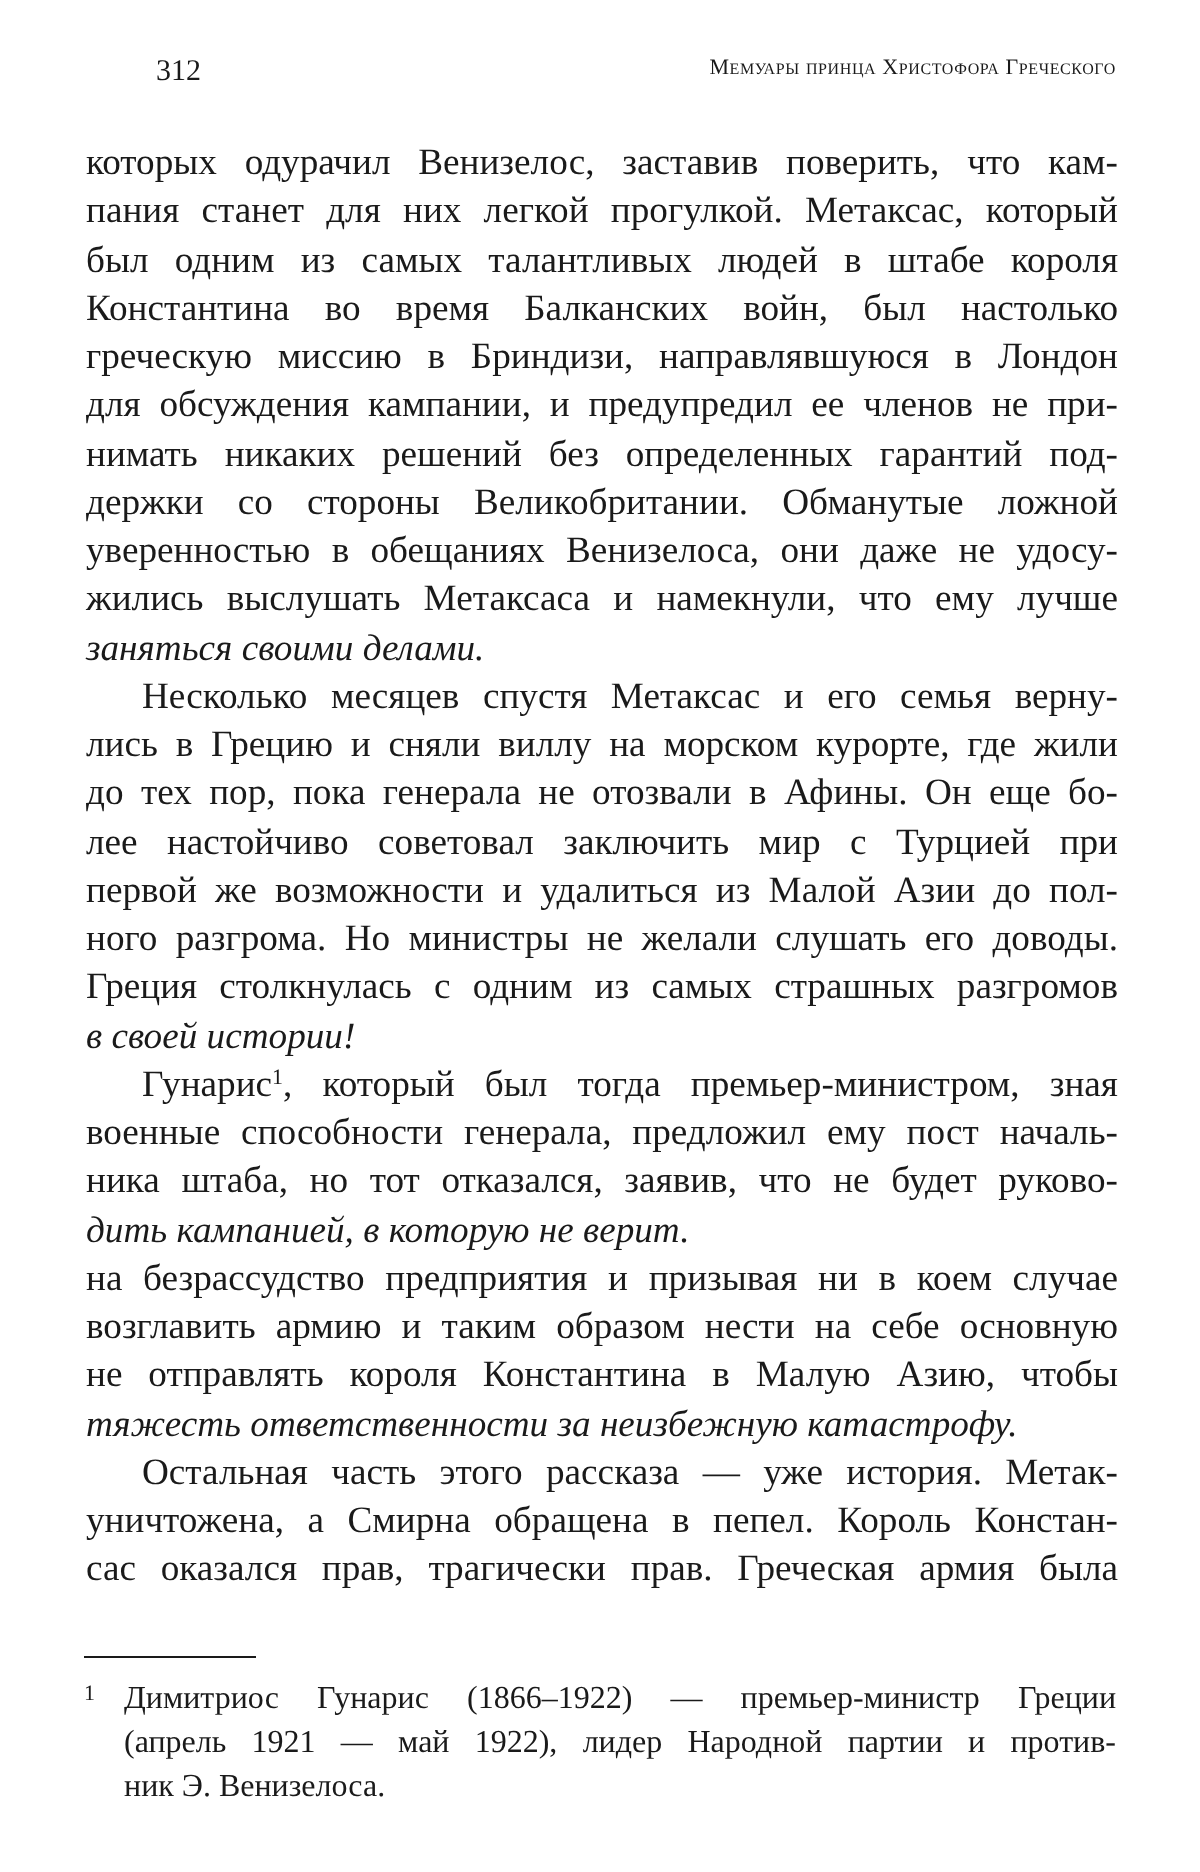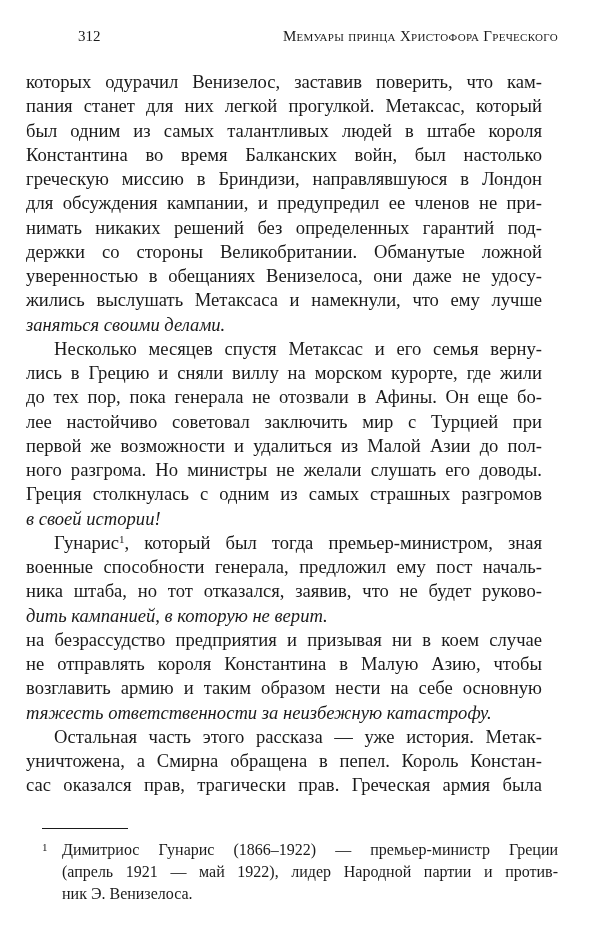--- a/index.html
+++ b/index.html
@@ -1,20 +1,20 @@
 <!DOCTYPE html>
 <html><head>
 <meta charset="utf-8">
 <style>
   html, body { margin: 0; padding: 0; background: #ffffff; }
   body { width: 600px; height: 936px; position: relative; overflow: hidden; font-family: "Liberation Serif", "DejaVu Serif", serif; color: #1a1a1a; }
   .header { position: absolute; top: 28px; left: 42px; right: 42px; height: 22px; margin-left: 36px; }
   .page-num { position: absolute; left: 0; top: 0; font-size: 15px; }
-  .running-title { position: absolute; right: 0; top: 0; font-size: 15px; font-variant: small-caps; letter-spacing: 0.3px; }
-  .body-text { position: absolute; top: 70px; left: 26px; width: 516px; }
+  .running-title { position: absolute; right: 0; top: 0; font-size: 11px; font-variant: small-caps; letter-spacing: 0.3px; }
+  .body-text { position: absolute; top: 70px; left: 43px; width: 516px; }
   .line { height: 24.25px; line-height: 24.25px; font-size: 18.6px; white-space: nowrap; text-align: justify; text-align-last: justify; }
   .line.last { text-align-last: left; font-style: italic; }
   .line.indent { padding-left: 28px; }
   sup { font-size: 11px; line-height: 0; vertical-align: 6px; }
   .fn-rule { position: absolute; top: 828px; left: 42px; width: 86px; height: 0; border-top: 1px solid #1a1a1a; }
   .footnote { position: absolute; top: 839px; left: 42px; width: 516px; }
   .fn-mark { position: absolute; left: 0; top: 2px; font-size: 11px; }
   .fn-lines { margin-left: 20px; }
   .fn-line { height: 22px; line-height: 22px; font-size: 16px; white-space: nowrap; text-align: justify; text-align-last: justify; }
   .fn-line.last { text-align-last: left; }
@@ -45,22 +45,22 @@
   <div class="line">лее настойчиво советовал заключить мир с Турцией при</div>
   <div class="line">первой же возможности и удалиться из Малой Азии до пол-</div>
   <div class="line">ного разгрома. Но министры не желали слушать его доводы.</div>
   <div class="line">Греция столкнулась с одним из самых страшных разгромов</div>
   <div class="line last">в своей истории!</div>
   <div class="line indent"><span>Гунарис</span><sup>1</sup><span>, который был тогда премьер-министром, зная</span></div>
   <div class="line">военные способности генерала, предложил ему пост началь-</div>
   <div class="line">ника штаба, но тот отказался, заявив, что не будет руково-</div>
   <div class="line last">дить кампанией, в которую не верит.</div>
   <div class="line">на безрассудство предприятия и призывая ни в коем случае</div>
+  <div class="line">возглавить армию и таким образом нести на себе основную</div>
   <div class="line">не отправлять короля Константина в Малую Азию, чтобы</div>
-  <div class="line">возглавить армию и таким образом нести на себе основную</div>
   <div class="line last">тяжесть ответственности за неизбежную катастрофу.</div>
   <div class="line indent">Остальная часть этого рассказа — уже история. Метак-</div>
   <div class="line">уничтожена, а Смирна обращена в пепел. Король Констан-</div>
   <div class="line">сас оказался прав, трагически прав. Греческая армия была</div>
 </div>
 
 <div class="fn-rule"></div>
 
 <div class="footnote">
   <span class="fn-mark">1</span>

